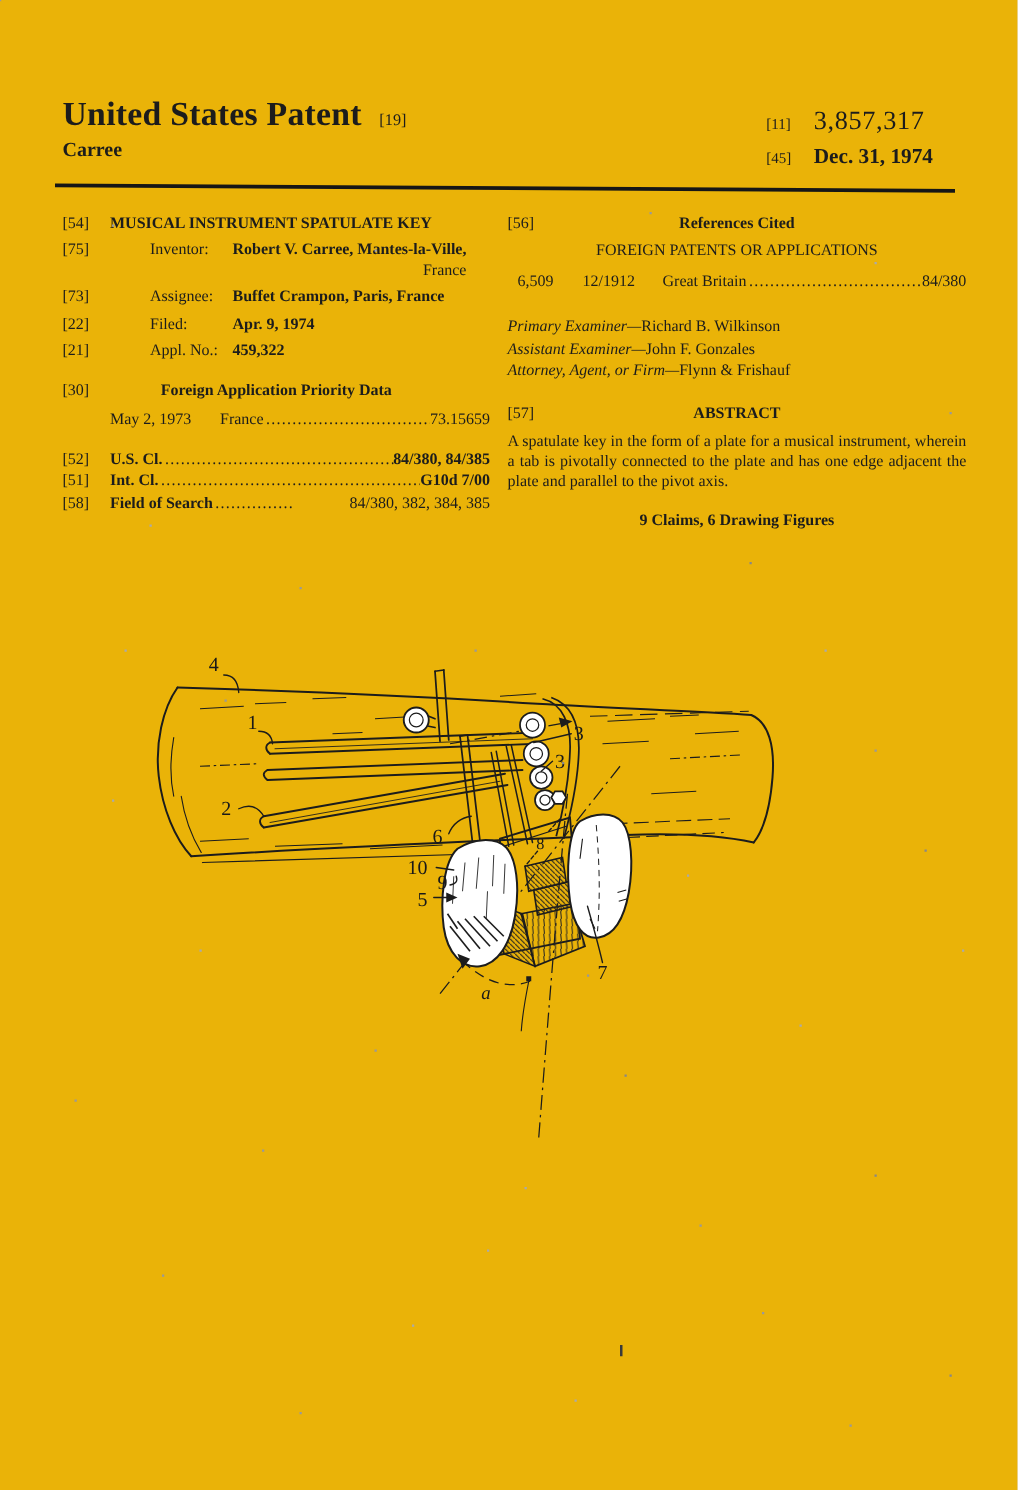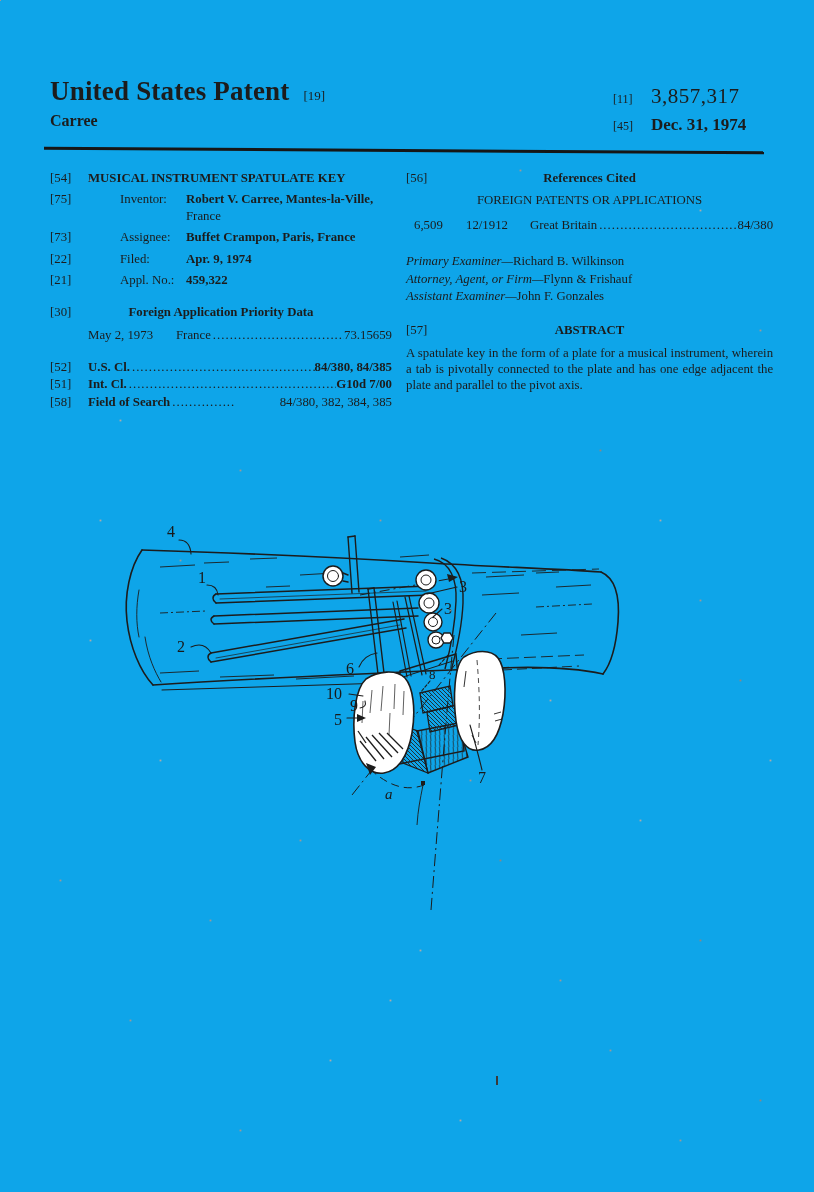--- a/index.html
+++ b/index.html
@@ -1,19 +1,19 @@
 <!DOCTYPE html>
 <html><head>
 <meta charset="utf-8">
 <style>
   * { margin:0; padding:0; box-sizing:border-box; }
   html,body { background:#e8e8e8; }
   .page {
     position:relative; width:814px; height:1192px; margin:0 auto;
-    background:#0ea5e9; overflow:hidden;
+    background:#eab308; overflow:hidden;
     font-family:"Liberation Serif","DejaVu Serif",serif;
     color:#1c1c1c;
   }
   
   .hdr { display:flex; justify-content:space-between; padding:76px 56px 0 50px; }
   .title-line { white-space:nowrap; }
   .us-title { font-size:27px; font-weight:bold; letter-spacing:0.2px; }
   .kind-code { font-size:13px; margin-left:14px; }
   .inventor-line { font-size:16px; font-weight:bold; margin-top:5px; }
   .hdr-right { text-align:left; padding-top:8px; width:185px; flex:none; }
@@ -24,21 +24,21 @@
   .hrule { height:3px; background:#161616; margin:8px 50px 0 44px; transform:rotate(0.35deg); }
   
   .cols { display:flex; gap:14px; padding:18px 54px 0 50px; font-size:12.8px; line-height:1.28; }
   .col-l { width:342px; flex:none; }
   .col-r { flex:1; }
   .fr { display:flex; margin-bottom:5px; }
   .code { width:38px; flex:none; }
   .flabel { width:66px; flex:none;margin-left:32px; }
   .b { font-weight:bold; }
   .i { font-style:italic; }
-  .wrapcol { display:flex; flex-direction:column; }
+  .wrapcol { display:flex; flex-direction:column;text-align:right; }
   .dotfill { flex:1 1 0; overflow:hidden; white-space:nowrap; letter-spacing:1px; min-width:8px; padding:0 2px; }
   .rt { flex:none; }
   .headrow { position:relative; text-align:center; margin:14px 0 6px 0; }
   .headrow .code { position:absolute; left:0; top:0; width:auto; }
   .gap-top { margin-top:16px; }
   .indent { padding-left:38px; display:flex; margin-bottom:4px; }
   .pri-date { width:88px; flex:none; }
   .clsrow { display:flex; margin-bottom:1px; }
   .ref-entry { display:flex; padding-left:8px; margin-bottom:2px; }
   .ref-num { width:52px; flex:none; }
@@ -167,32 +167,33 @@
         <span>Great Britain</span>
         <span class="dotfill">........................................</span>
         <span class="rt">84/380</span>
       </div>
 
       <div class="exam">
         <div>
           <span class="i">Primary Examiner—</span><span>Richard B. Wilkinson</span>
         </div>
         <div>
-          <span class="i">Attorney, Agent, or Firm—</span><span>Flynn &amp; Frishauf</span>
+          <span class="i">Assistant Examiner—</span><span>John F. Gonzales</span>
         </div>
         <div>
-          <span class="i">Assistant Examiner—</span><span>John F. Gonzales</span>
+          <span class="i">Attorney, Agent, or Firm—</span><span>Flynn &amp; Frishauf</span>
         </div>
       </div>
 
       <div class="headrow" style="margin-top:18px;">
         <span class="code">[57]</span>
         <span class="b">ABSTRACT</span>
       </div>
       <p class="abstract-text">A spatulate key in the form of a plate for a musical instrument, wherein a tab is pivotally connected to the plate and has one edge adjacent the plate and parallel to the pivot axis.</p>
+      <div class="claims">9 Claims, 6 Drawing Figures</div>
     </div>
   </div>
 
   <div class="figure-wrap">
   <svg width="540" height="430" viewBox="0 0 540 430">
     <defs>
       <pattern id="hB" width="4" height="4" patternUnits="userSpaceOnUse">
         <path d="M0,0 L4,4" stroke="#222" stroke-width="0.9"></path>
       </pattern>
       <pattern id="hV" width="4.5" height="6" patternUnits="userSpaceOnUse">

